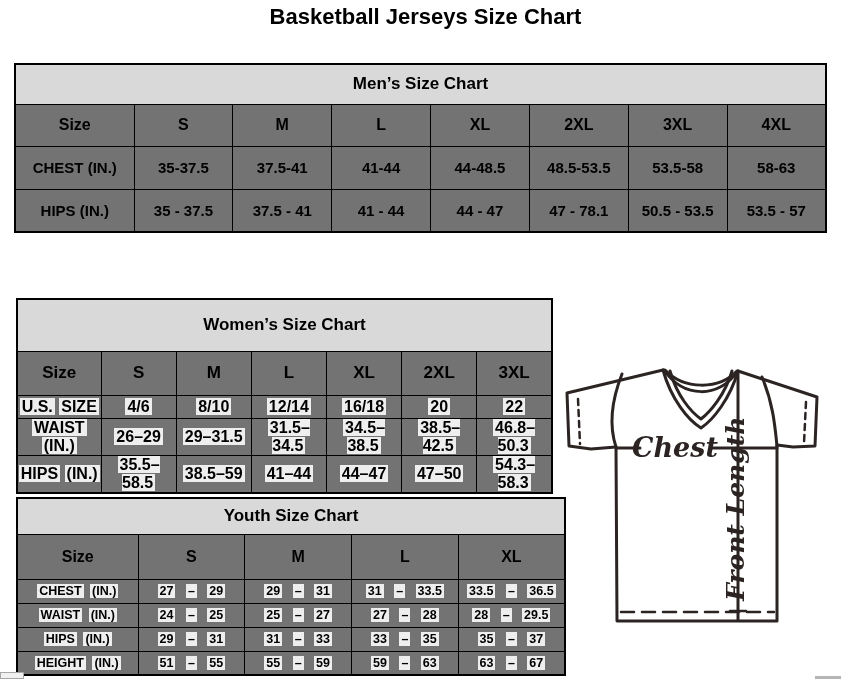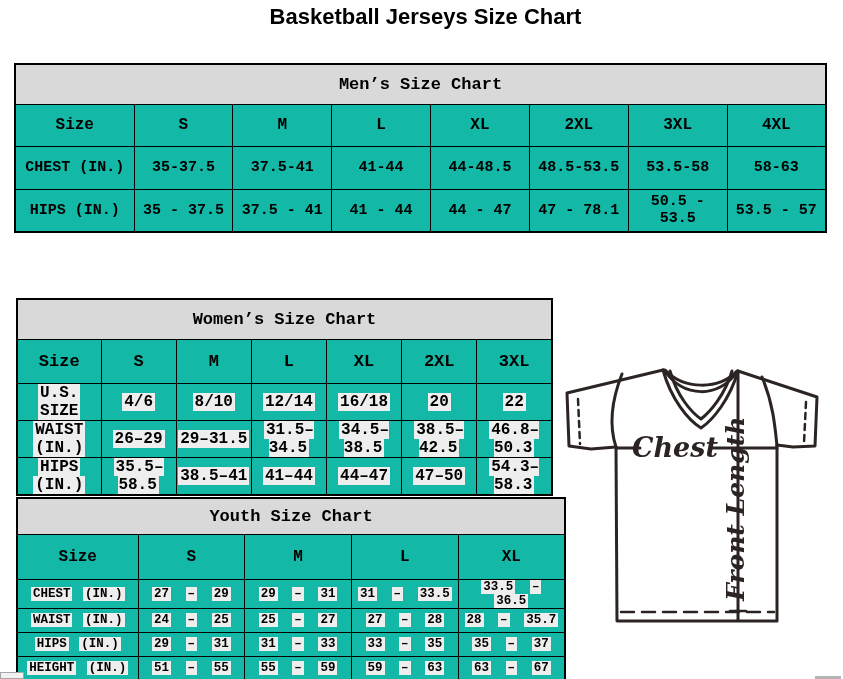--- a/index.html
+++ b/index.html
@@ -7,36 +7,36 @@
     width:843px;height:679px;position:relative;overflow:hidden;
     background:#ffffff;color:#000;
     font-family:"Liberation Sans",sans-serif;
   }
   .page-title{
     position:absolute;top:4px;left:4px;width:100%;
     text-align:center;font-size:22px;font-weight:bold;
   }
   table{
     border-collapse:collapse;position:absolute;table-layout:fixed;
-    border:2px solid #000;background:#14b8a6;font-family:Liberation Mono, monospace;
+    border:2px solid #000;background:#737373;
   }
   td{border:1.5px solid #000;text-align:center;vertical-align:middle;padding:0;overflow:hidden;}
   .band{background:#d9d9d9;font-size:17px;font-weight:bold;}
   .col-h{font-weight:bold;}
   .row-label,.val{font-weight:bold;}
 
   #men-table{left:14px;top:63px;width:813px;}
   #men-table thead tr{height:40px;}
   #men-table tbody tr:first-child{height:42px;}
   #men-table tbody tr{height:43px;}
   #men-table .col-h{font-size:16px;}
   #men-table .row-label,#men-table .val{font-size:15px;}
 
   #women-table{left:16px;top:298px;width:537px;}
-  #women-table thead tr{height:40px;}
+  #women-table thead tr{height:52px;}
   #women-table tbody tr:first-child{height:44px;}
   #women-table tbody tr{height:23px;}
   #women-table .col-h{font-size:17px;}
   #women-table .row-label,#women-table .val{font-size:16px;}
 
   #youth-table{left:16px;top:497px;width:550px;}
   #youth-table thead tr{height:36px;}
   #youth-table tbody tr:first-child{height:45px;}
   #youth-table tbody tr{height:24px;}
   #youth-table .col-h{font-size:16px;}
@@ -151,21 +151,21 @@
         <td class="val"><span class="hl">26–29</span></td>
         <td class="val"><span class="hl">29–31.5</span></td>
         <td class="val"><span class="hl">31.5–34.5</span></td>
         <td class="val"><span class="hl">34.5–38.5</span></td>
         <td class="val"><span class="hl">38.5–42.5</span></td>
         <td class="val"><span class="hl">46.8–50.3</span></td>
       </tr>
       <tr>
         <td class="row-label"><span class="hl">HIPS</span> <span class="hl">(IN.)</span></td>
         <td class="val"><span class="hl">35.5–58.5</span></td>
-        <td class="val"><span class="hl">38.5–41</span></td>
+        <td class="val"><span class="hl">38.5–59</span></td>
         <td class="val"><span class="hl">41–44</span></td>
         <td class="val"><span class="hl">44–47</span></td>
         <td class="val"><span class="hl">47–50</span></td>
         <td class="val"><span class="hl">54.3–58.3</span></td>
       </tr>
     </tbody>
 </table>
 
 <table id="youth-table">
     <colgroup>
@@ -193,21 +193,21 @@
         <td class="val"><span class="hl">27</span> <span class="hl">–</span> <span class="hl">29</span></td>
         <td class="val"><span class="hl">29</span> <span class="hl">–</span> <span class="hl">31</span></td>
         <td class="val"><span class="hl">31</span> <span class="hl">–</span> <span class="hl">33.5</span></td>
         <td class="val"><span class="hl">33.5</span> <span class="hl">–</span> <span class="hl">36.5</span></td>
       </tr>
       <tr>
         <td class="row-label"><span class="hl">WAIST</span> <span class="hl">(IN.)</span></td>
         <td class="val"><span class="hl">24</span> <span class="hl">–</span> <span class="hl">25</span></td>
         <td class="val"><span class="hl">25</span> <span class="hl">–</span> <span class="hl">27</span></td>
         <td class="val"><span class="hl">27</span> <span class="hl">–</span> <span class="hl">28</span></td>
-        <td class="val"><span class="hl">28</span> <span class="hl">–</span> <span class="hl">35.7</span></td>
+        <td class="val"><span class="hl">28</span> <span class="hl">–</span> <span class="hl">29.5</span></td>
       </tr>
       <tr>
         <td class="row-label"><span class="hl">HIPS</span> <span class="hl">(IN.)</span></td>
         <td class="val"><span class="hl">29</span> <span class="hl">–</span> <span class="hl">31</span></td>
         <td class="val"><span class="hl">31</span> <span class="hl">–</span> <span class="hl">33</span></td>
         <td class="val"><span class="hl">33</span> <span class="hl">–</span> <span class="hl">35</span></td>
         <td class="val"><span class="hl">35</span> <span class="hl">–</span> <span class="hl">37</span></td>
       </tr>
       <tr>
         <td class="row-label"><span class="hl">HEIGHT</span> <span class="hl">(IN.)</span></td>

